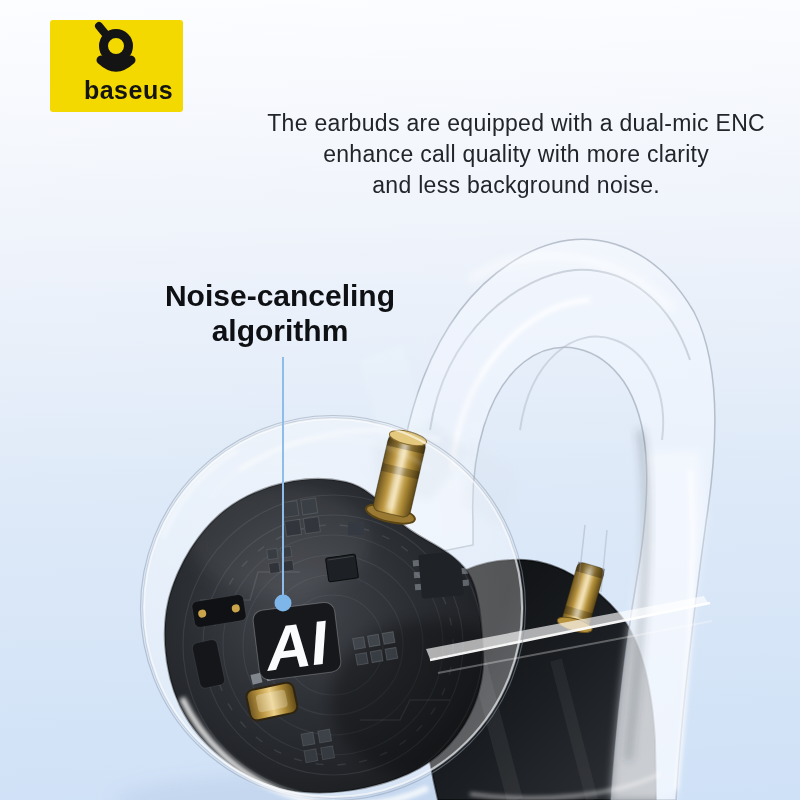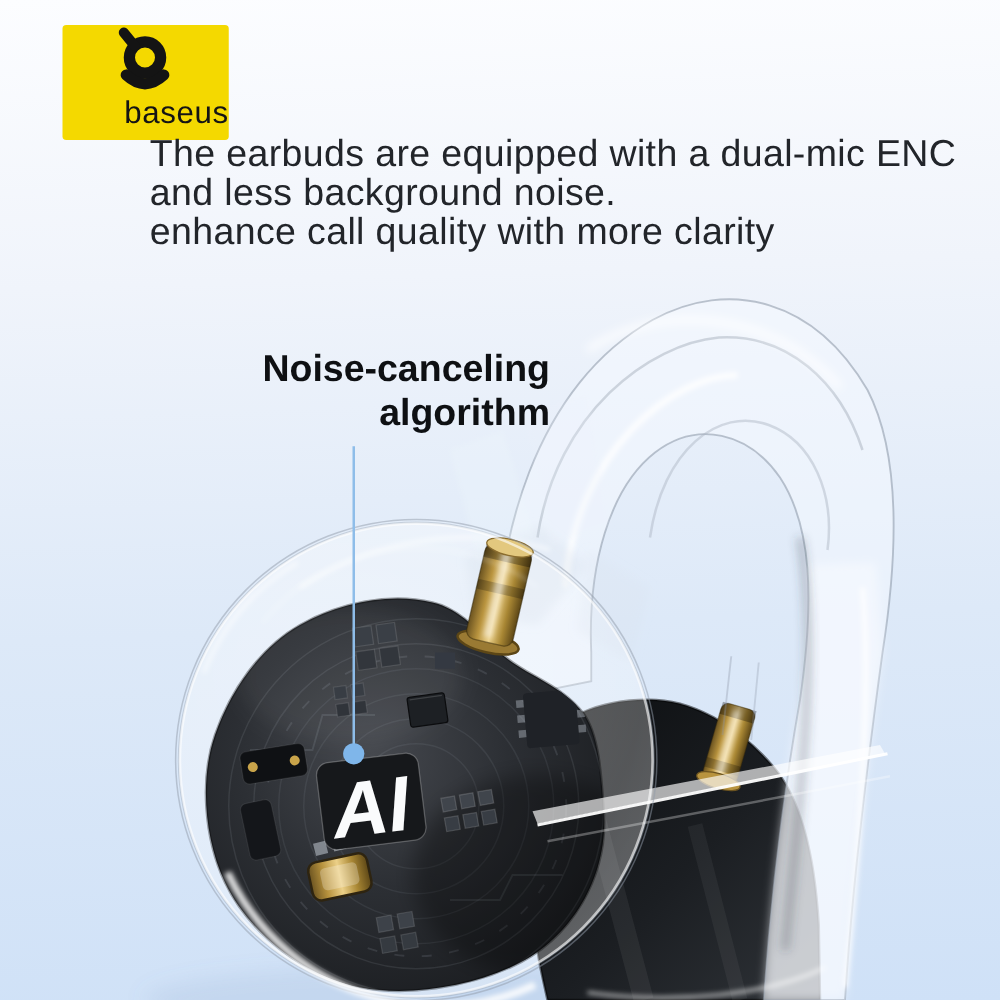--- a/index.html
+++ b/index.html
@@ -2,22 +2,22 @@
 <html><head>
 <meta charset="utf-8">
 <style>
   html,body{margin:0;padding:0;}
   .page{position:relative;width:800px;height:800px;overflow:hidden;
     background:linear-gradient(178deg,#fcfdff 0%,#f0f4fb 28%,#dde9f8 62%,#cfe1f7 100%);
     font-family:"Liberation Sans",sans-serif;}
   .art{position:absolute;left:0;top:0;}
   .logo{position:absolute;left:50px;top:20px;width:133px;height:92px;background:#f4d900;border-radius:3px;}
   .title{position:absolute;right:35px;top:22px;margin:0;font-size:51px;font-weight:700;color:#17191c;letter-spacing:-1px;}
-  .desc{position:absolute;right:35px;top:108px;text-align:left;font-size:30px;line-height:31px;color:#22252a;letter-spacing:0.3px;}
-  .callout{position:absolute;left:120px;top:278px;width:320px;text-align:right;font-size:30px;line-height:35px;font-weight:600;color:#0e1013;}
+  .desc{position:absolute;right:35px;top:108px;text-align:center;font-size:23px;line-height:31px;color:#22252a;letter-spacing:0.3px;}
+  .callout{position:absolute;left:120px;top:278px;width:320px;text-align:center;font-size:30px;line-height:35px;font-weight:600;color:#0e1013;}
 </style>
 </head>
 <body>
 
 <div class="page">
 
 <svg class="art" width="800" height="800" viewBox="0 0 800 800">
   <defs>
     <linearGradient id="gGold" x1="0" y1="0" x2="1" y2="0">
       <stop offset="0" stop-color="#6b5320"></stop>
@@ -205,28 +205,28 @@
     <circle cx="283" cy="603" r="8.5" fill="#7fb6ea"></circle>
   </g>
 </svg>
 
 <div class="logo">
   <svg width="133" height="92" viewBox="0 0 133 92">
     <circle cx="66" cy="26" r="12.5" fill="none" stroke="#141414" stroke-width="9"></circle>
     <path d="M49,6 L58,17" fill="none" stroke="#141414" stroke-width="8" stroke-linecap="round"></path>
     <path d="M51,40 Q66,54 81,40" fill="none" stroke="#141414" stroke-width="9" stroke-linecap="round"></path>
   </svg>
-  <div class="logo-text" style="position:absolute;left:0;right:0;bottom:7px;text-align:right;font-size:25px;font-weight:400;color:#141414;letter-spacing:0.5px;margin-left:24px;">baseus</div>
+  <div class="logo-text" style="position:absolute;left:0;right:0;bottom:7px;text-align:center;font-size:25px;font-weight:700;color:#141414;letter-spacing:0.5px;margin-left:24px;">baseus</div>
 </div>
 
 
 <div class="desc">
   <div>The earbuds are equipped with a dual-mic ENC</div>
+  <div>enhance call quality with more clarity</div>
   <div>and less background noise.</div>
-  <div>enhance call quality with more clarity</div>
 </div>
 
 <div class="callout">
   <div>Noise-canceling</div>
   <div>algorithm</div>
 </div>
 
 </div>
 
 </body></html>

